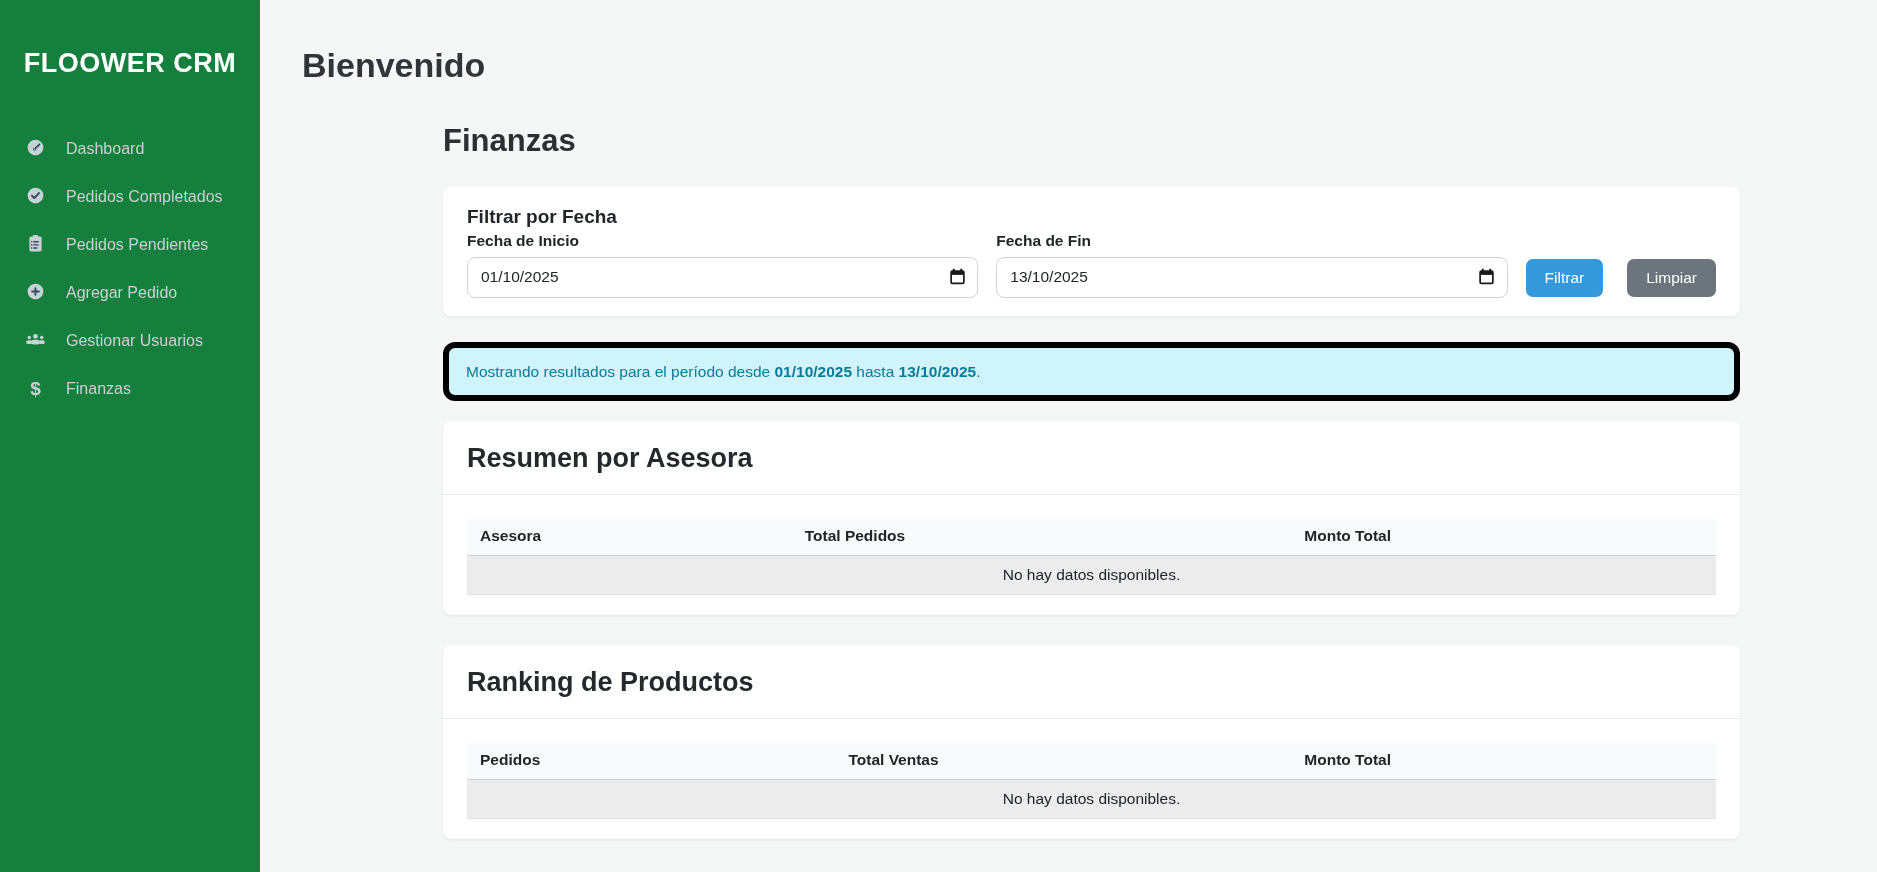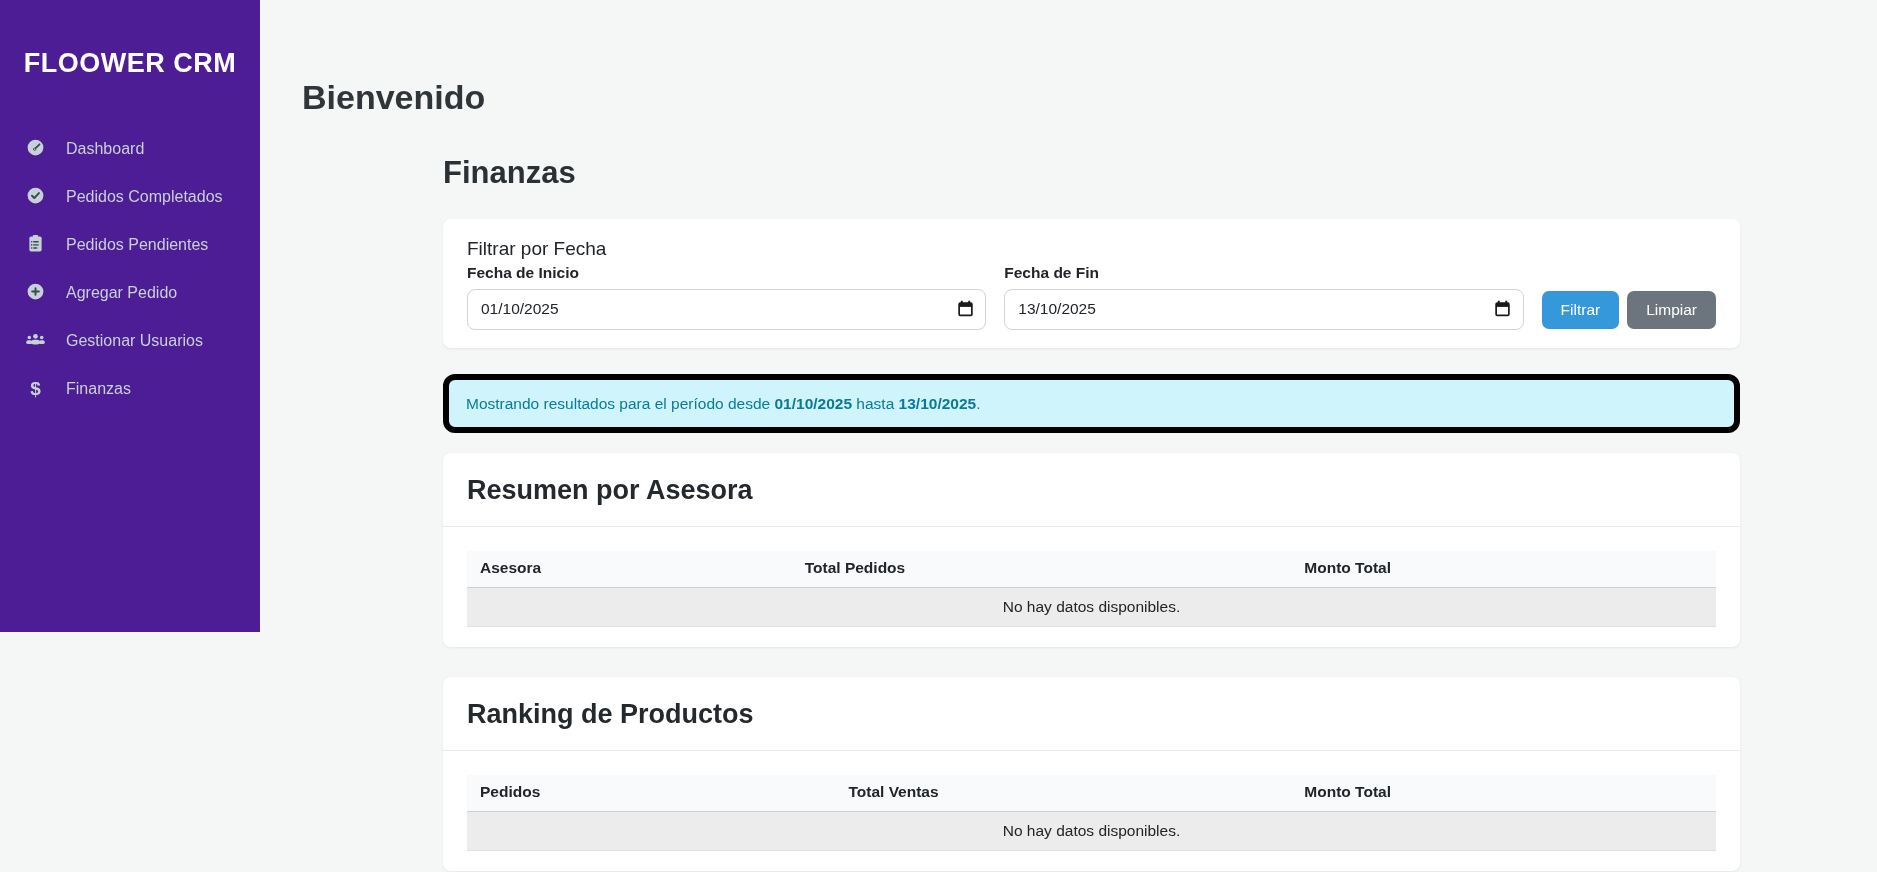--- a/index.html
+++ b/index.html
@@ -9,22 +9,22 @@
     background: #f5f6f6;
     display: flex;
     overflow: hidden;
     color: #212529;
   }
 
   
   .sidebar {
     width: 260px;
     min-width: 260px;
-    height: 632px;
-    background: #4c1d95;
+    height: 872px;
+    background: #15803d;
   }
   .brand {
     color: #ffffff;
     font-size: 27px;
     font-weight: 700;
     text-align: center;
     padding-top: 47px;
     letter-spacing: 0.5px;
     line-height: 1.2;
   }
@@ -50,33 +50,33 @@
     display: inline-block;
     width: 21px;
     margin-right: 20px;
     font-size: 19px;
     font-weight: 700;
     text-align: center;
     vertical-align: -1px;
   }
 
   
-  .main { flex: 1; padding: 44px 0 13px 42px; margin-top: 32px; }
+  .main { flex: 1; padding: 44px 0 13px 42px; }
   .page-title { font-size: 34px; font-weight: 700; color: #303539; line-height: 1.25; }
   .content { margin: 36px 0 0 141px; width: 1297px; }
   .section-title { font-size: 31px; font-weight: 700; color: #2b3035; margin-bottom: 28px; }
 
   
   .filter-card {
     background: #ffffff;
     border-radius: 8px;
     box-shadow: 0 1px 3px rgba(0,0,0,0.07);
     padding: 18px 24px;
   }
-  .filter-title { font-size: 19px; font-weight: 400; line-height: 24px; }
+  .filter-title { font-size: 19px; font-weight: 700; line-height: 24px; }
   .filter-row { display: flex; align-items: flex-end; gap: 18px; margin-top: 2px; }
   .field { flex: 1; }
   .field-label { display: block; font-size: 15.5px; font-weight: 700; line-height: 20px; margin-bottom: 6px; }
   .input-wrap { position: relative; }
   .date-input {
     width: 100%;
     height: 41px;
     border: 1px solid #ced4da;
     border-radius: 8px;
     padding: 0 44px 0 13px;
@@ -89,21 +89,21 @@
     position: absolute;
     right: 12px;
     top: 11px;
     width: 18px;
     height: 18px;
     border: none;
     background: transparent;
     padding: 0;
     cursor: pointer;
   }
-  .btn-group { display: flex; gap: 8px; }
+  .btn-group { display: flex; gap: 24px; }
   .btn {
     height: 38px;
     padding: 0 19px;
     border: none;
     border-radius: 7px;
     color: #ffffff;
     font-size: 15.5px;
     font-family: "Liberation Sans", "DejaVu Sans", sans-serif;
     cursor: pointer;
     margin-bottom: 1px;

